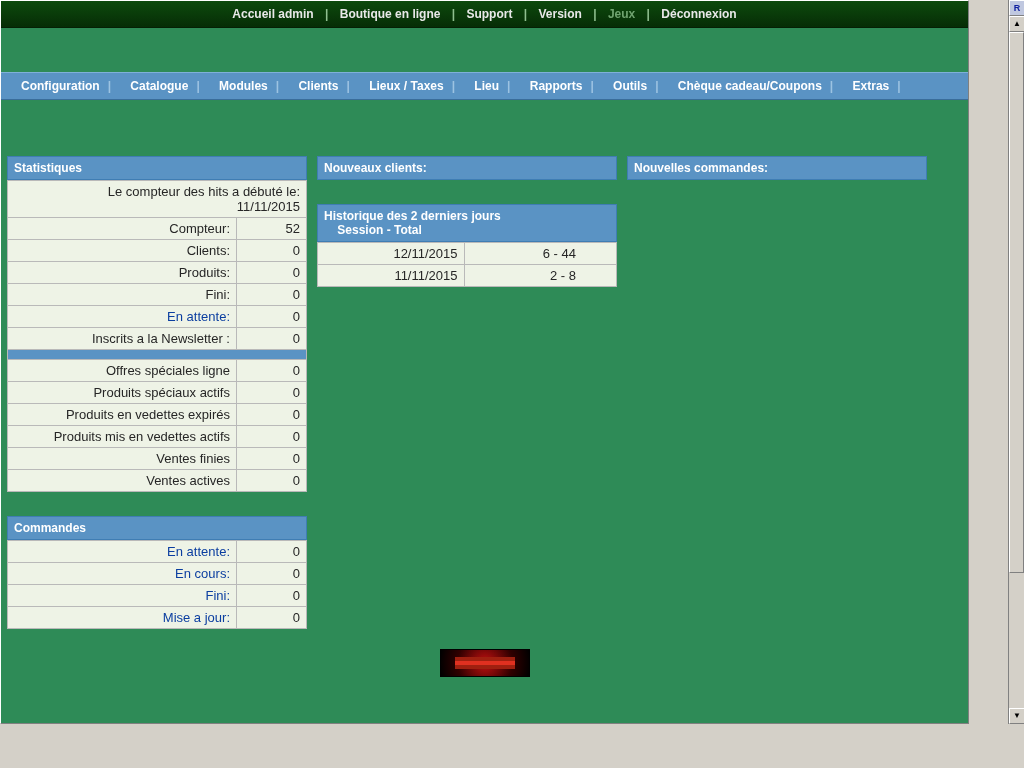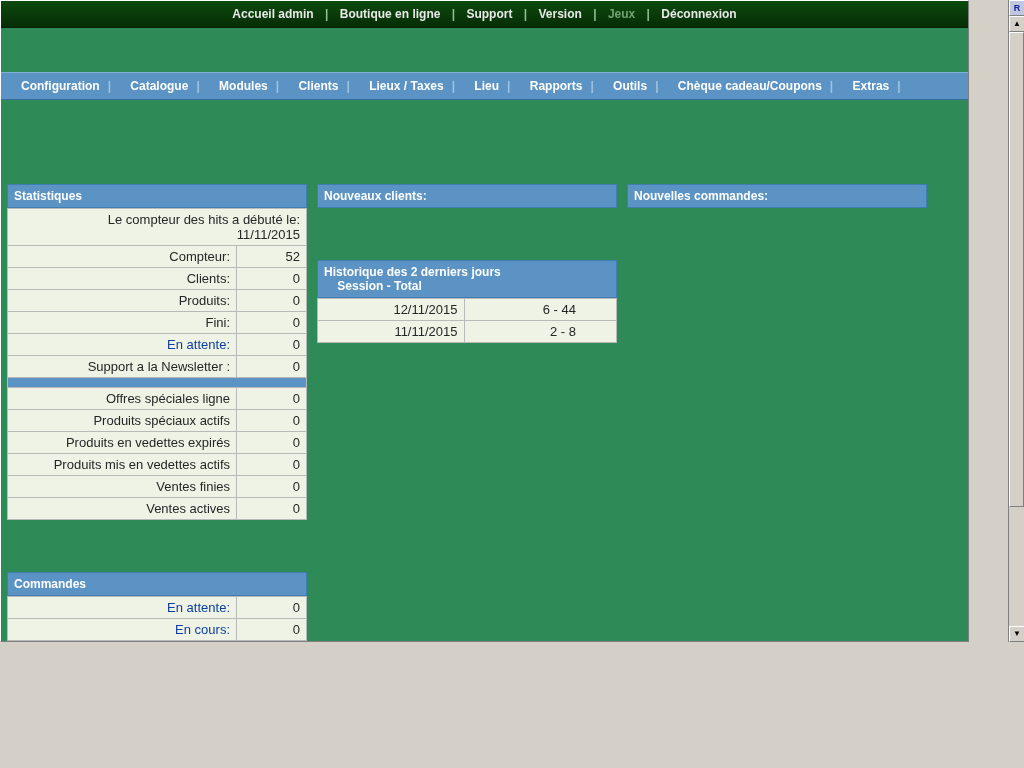--- a/index.html
+++ b/index.html
@@ -6,21 +6,21 @@
   html, body { height: 100%; }
   body {
     font-family: Verdana, Arial, sans-serif;
     font-size: 12px;
     background: #d4d0c8;
     overflow: hidden;
   }
   .viewport {
     display: flex;
     width: 1024px;
-    height: 642px;
+    height: 724px;
     position: relative;
     gap: 39px;
   }
   .content-area {
     flex: 1;
     background: #2e8b57;
     overflow-y: auto;
     border: 1px solid #808080;
     border-top: 1px solid #fff;
     border-left: 1px solid #fff;
@@ -93,21 +93,20 @@
   .col { flex: 1; min-width: 0; }
   .col.left { flex: 0 0 300px; }
   .col.mid, .col.right { flex: 0 0 300px; }
 
   .panelhdr {
     background: #5a93c4;
     color: #fff;
     font-weight: bold;
     padding: 4px 6px;
     border: 1px solid #3f7db3;
-    margin-top: 28px;
   }
   .panelhdr.sub { font-weight: bold; }
   .tbl {
     width: 100%;
     border-collapse: collapse;
     background: #eef3e6;
     font-size: 13px;
   }
   .tbl td, .tbl th {
     border: 1px solid #b9b9b9;
@@ -192,21 +191,21 @@
               </tr>
           <tr>
                 <td>Fini:</td>
                 <td class="val">0</td>
               </tr>
           <tr class="link">
                 <td><a>En attente:</a></td>
                 <td class="val">0</td>
               </tr>
           <tr>
-                <td>Support a la Newsletter :</td>
+                <td>Inscrits a la Newsletter :</td>
                 <td class="val">0</td>
               </tr>
           <tr class="blankrow">
                 <td colspan="2"></td>
               </tr>
           <tr>
                 <td>Offres spéciales ligne</td>
                 <td class="val">0</td>
               </tr>
           <tr>

